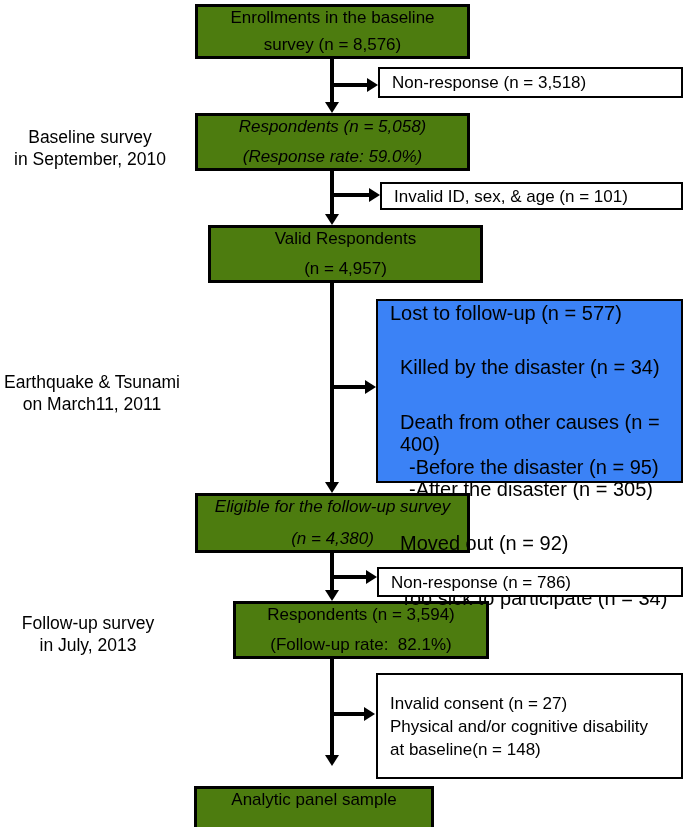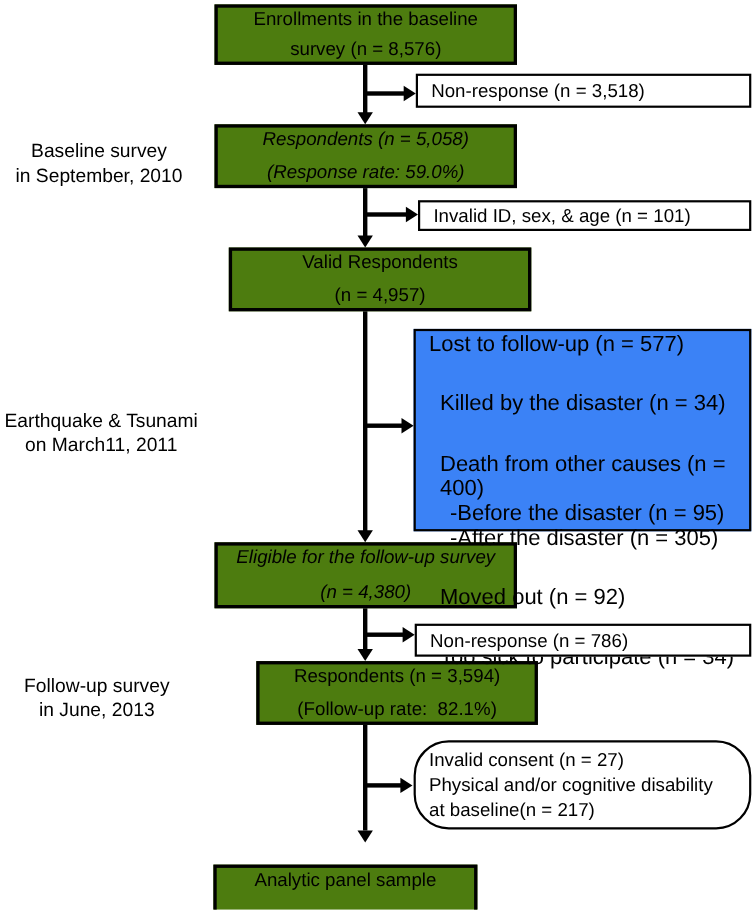--- a/index.html
+++ b/index.html
@@ -78,21 +78,21 @@
   <div class="stage-label" style="left:10px; top:126px; width:160px;">
     <div class="line">Baseline survey</div>
     <div class="line">in September, 2010</div>
   </div>
   <div class="stage-label" style="left:0px; top:371px; width:184px;">
     <div class="line">Earthquake &amp; Tsunami</div>
     <div class="line">on March11, 2011</div>
   </div>
   <div class="stage-label" style="left:8px; top:612px; width:160px;">
     <div class="line">Follow-up survey</div>
-    <div class="line">in June, 2013</div>
+    <div class="line">in July, 2013</div>
   </div>
 
   <div class="mainbox" style="left:195px; top:4px; width:275px; height:55px;">
     <div class="line">Enrollments in the baseline</div>
     <div class="line">survey (n = 8,576)</div>
   </div>
 
   <div class="mainbox" style="left:195px; top:113px; width:275px; height:58px;font-style:italic;">
     <div class="line">Respondents (n = 5,058)</div>
     <div class="line">(Response rate: 59.0%)</div>
@@ -133,24 +133,24 @@
     <div class="line indent-2">-Before the disaster (n = 95)</div>
     <div class="line indent-2">-After the disaster (n = 305)</div>
     <div class="line indent-1">Moved out (n = 92)</div>
     <div class="line indent-1">Too sick to participate (n = 34)</div>
   </div>
 
   <div class="sidebox" style="left:377px; top:567px; width:306px; height:30px;">
     <div class="line">Non-response (n = 786)</div>
   </div>
 
-  <div class="sidebox" style="left:376px; top:673px; width:307px; height:81px;border-radius:32px;">
+  <div class="sidebox" style="left:376px; top:673px; width:307px; height:106px;">
     <div class="line">Invalid consent (n = 27)</div>
     <div class="line">Physical and/or cognitive disability</div>
-    <div class="line">at baseline(n = 217)</div>
+    <div class="line">at baseline(n = 148)</div>
   </div>
 
   <div class="vline" style="left:330px; top:59px; height:45px;"></div>
   <div class="arrow-down" style="left:325px; top:102px;"></div>
 
   <div class="vline" style="left:330px; top:171px; height:44px;"></div>
   <div class="arrow-down" style="left:325px; top:214px;"></div>
 
   <div class="vline" style="left:330px; top:283px; height:201px;"></div>
   <div class="arrow-down" style="left:325px; top:482px;"></div>

